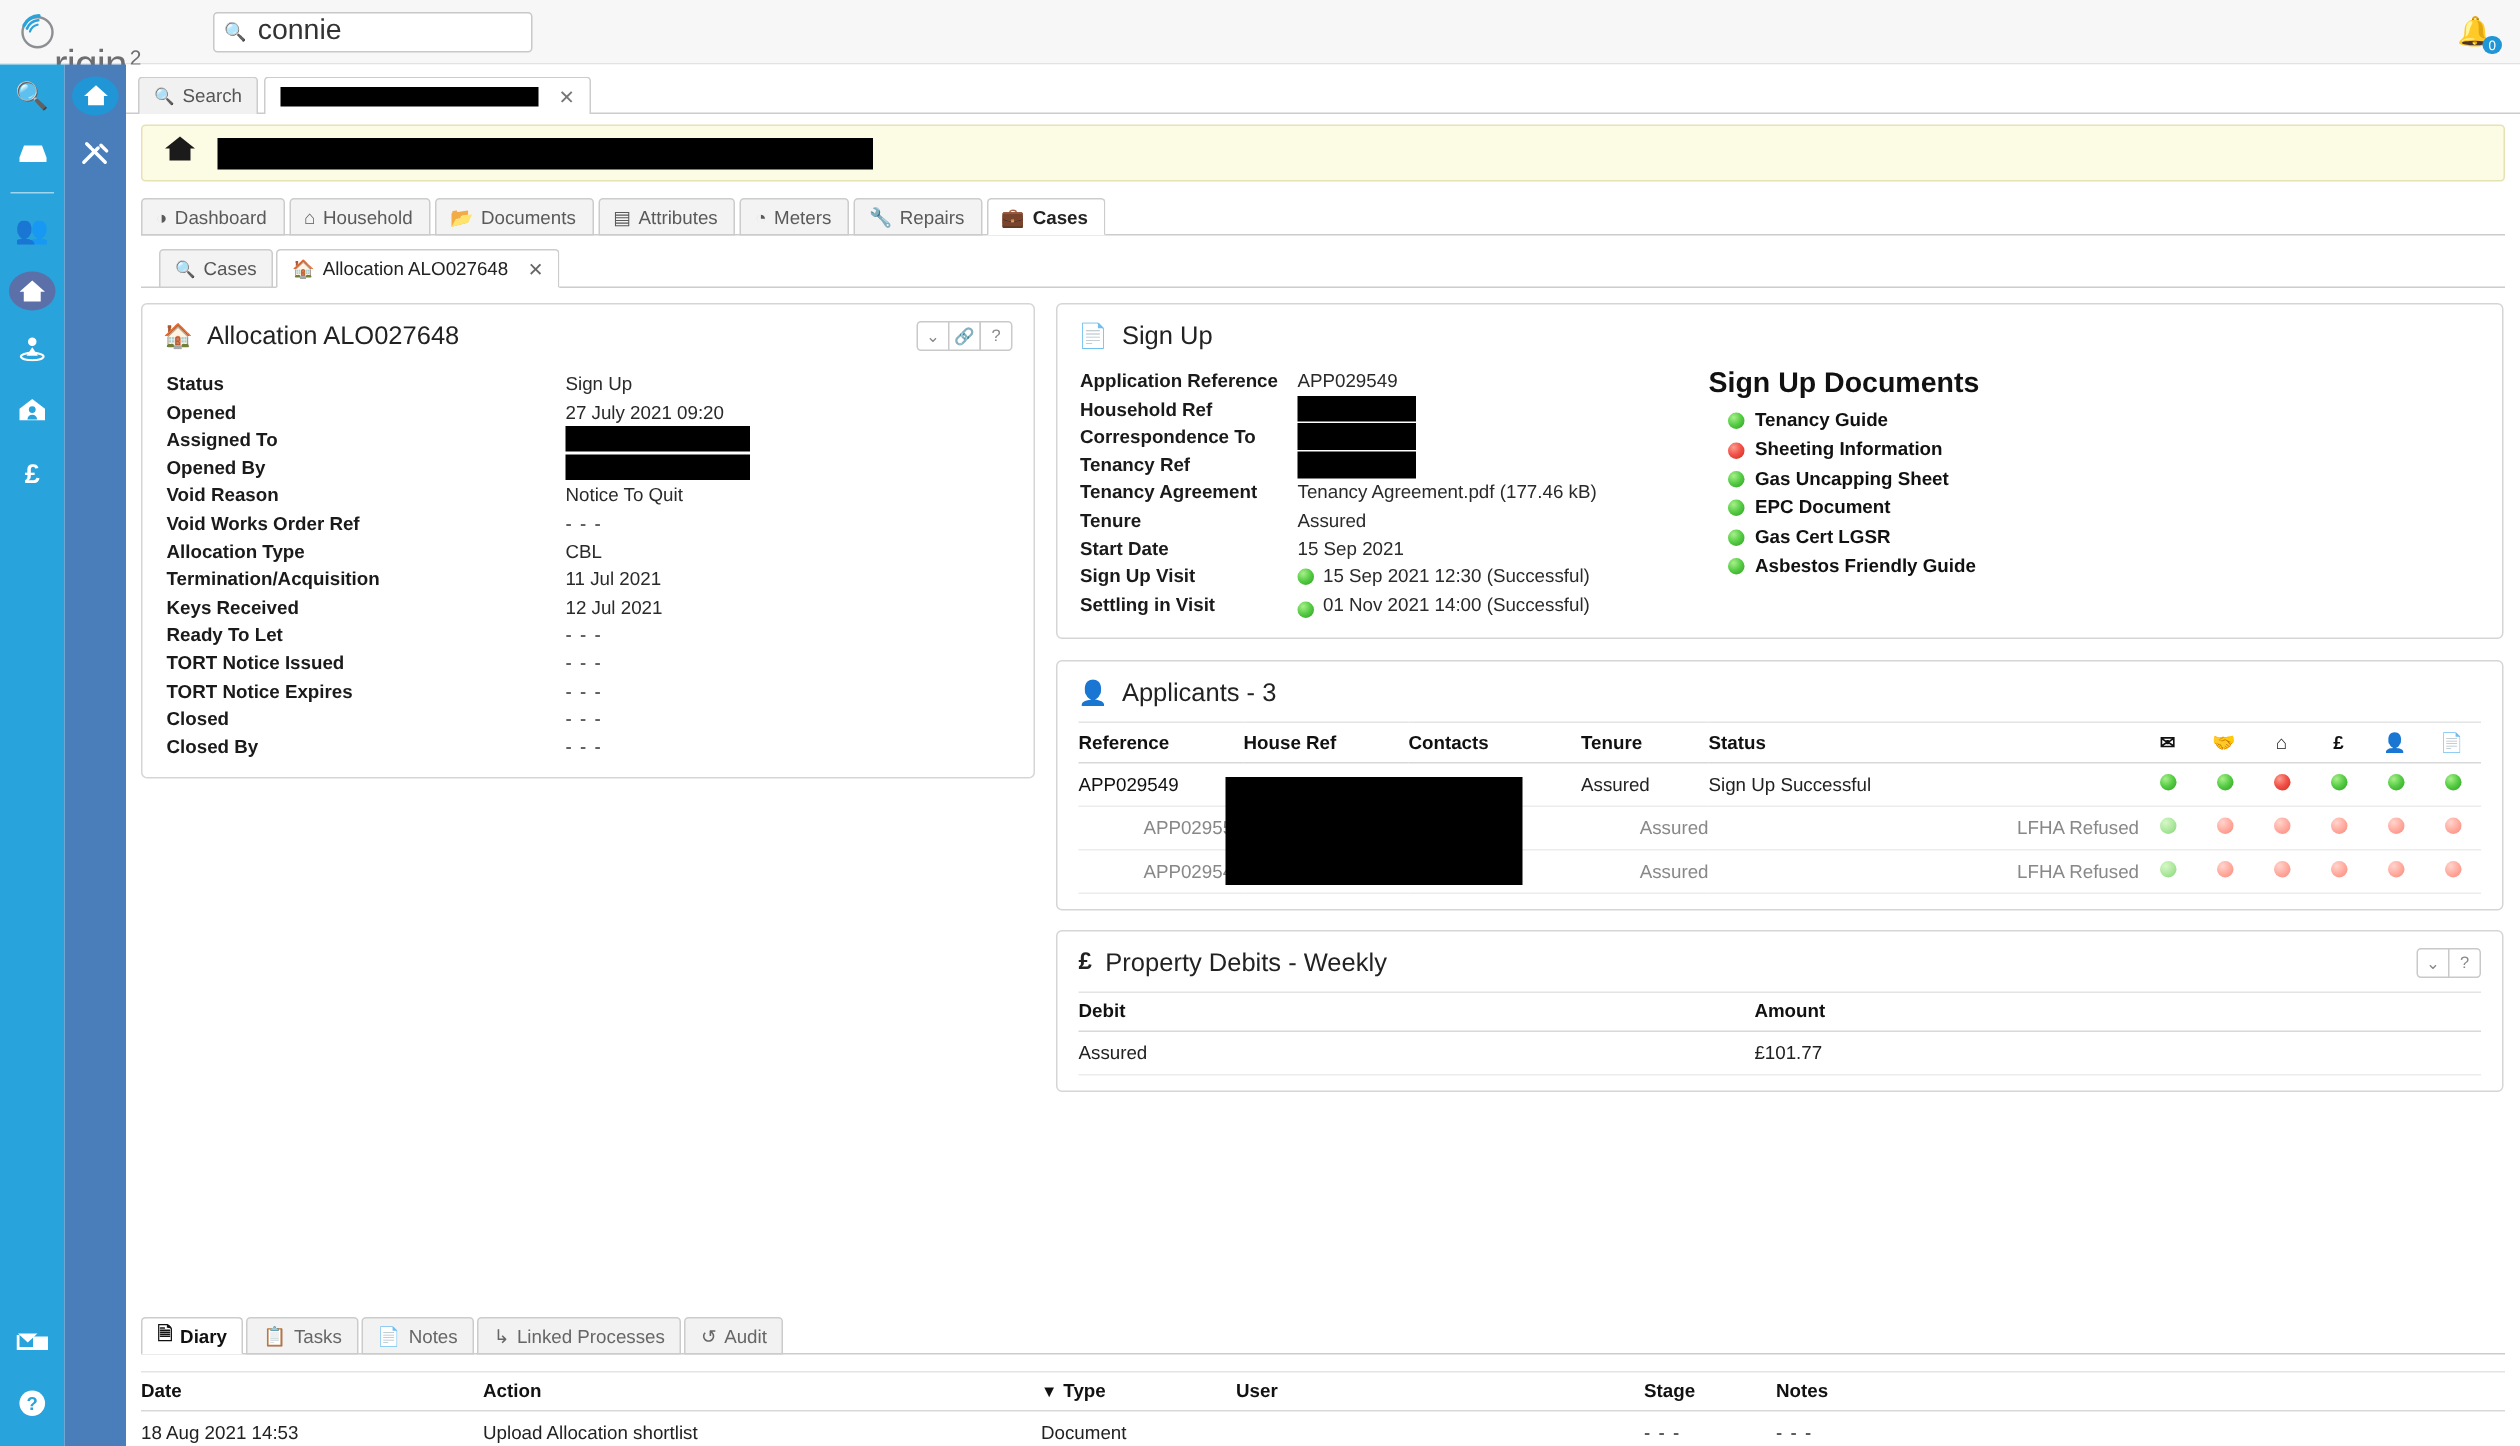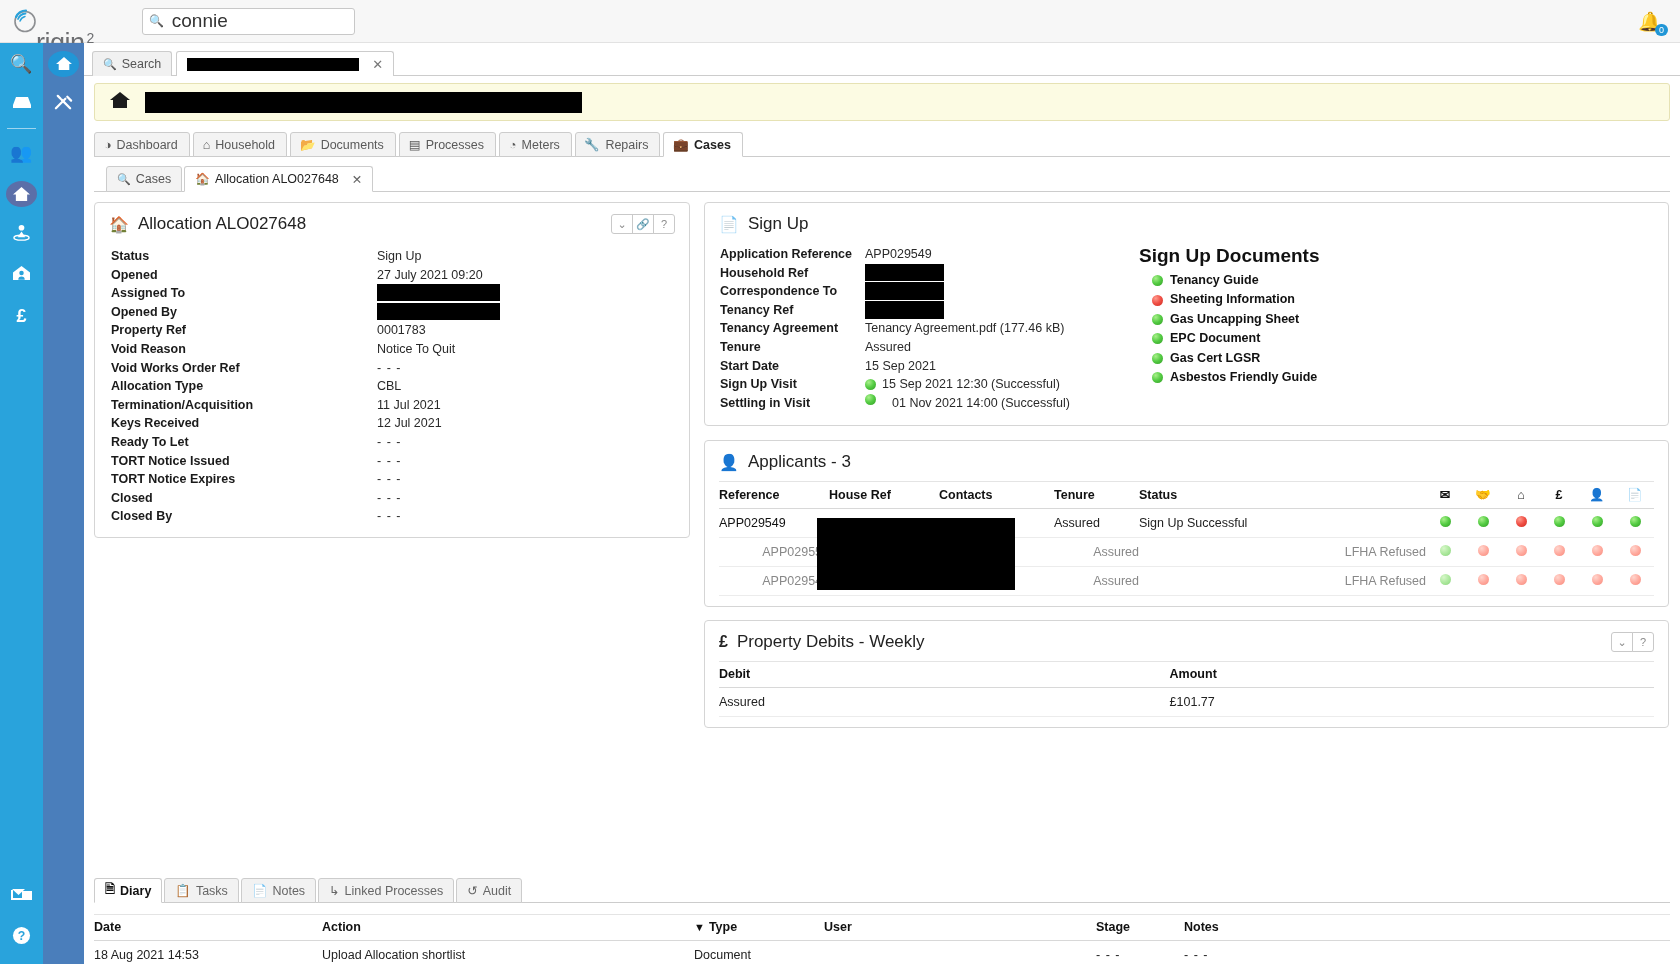--- a/index.html
+++ b/index.html
@@ -329,21 +329,21 @@
     <div class="mtab">
       <span>⌂</span>
       <span>Household</span>
     </div>
     <div class="mtab">
       <span>📂</span>
       <span>Documents</span>
     </div>
     <div class="mtab">
       <span>▤</span>
-      <span>Processes</span>
+      <span>Attributes</span>
     </div>
     <div class="mtab">
       <span>◔</span>
       <span>Meters</span>
     </div>
     <div class="mtab">
       <span>🔧</span>
       <span>Repairs</span>
     </div>
     <div class="mtab active">
@@ -391,24 +391,20 @@
           </div>
         <div class="kv">
             <span class="k">Assigned To</span>
             <span class="v redact"></span>
           </div>
         <div class="kv">
             <span class="k">Opened By</span>
             <span class="v redact"></span>
           </div>
         <div class="kv">
-            <span class="k">Property Ref</span>
-            <span class="v">0001783</span>
-          </div>
-        <div class="kv">
             <span class="k">Void Reason</span>
             <span class="v">Notice To Quit</span>
           </div>
         <div class="kv">
             <span class="k">Void Works Order Ref</span>
             <span class="v dash">- - -</span>
           </div>
         <div class="kv">
             <span class="k">Allocation Type</span>
             <span class="v">CBL</span>
@@ -485,21 +481,21 @@
               </div>
             <div class="kv">
                 <span class="k">Sign Up Visit</span>
                 <span class="v" style="display:flex;align-items:center;gap:6px;">
                   <span class="led g"></span>
                   <span>15 Sep 2021 12:30 (Successful)</span>
                 </span>
               </div>
             <div class="kv">
                 <span class="k">Settling in Visit</span>
-                <span class="v" style="display:flex;align-items:flex-start;gap:16px;">
+                <span class="v" style="display:flex;align-items:flex-end;gap:6px;">
                   <span class="led g"></span>
                   <span>01 Nov 2021 14:00 (Successful)</span>
                 </span>
               </div>
           </div>
           <div class="docs">
             <h4>Sign Up Documents</h4>
             <div class="docrow">
                 <span class="led g"></span>
                 <span>Tenancy Guide</span>

